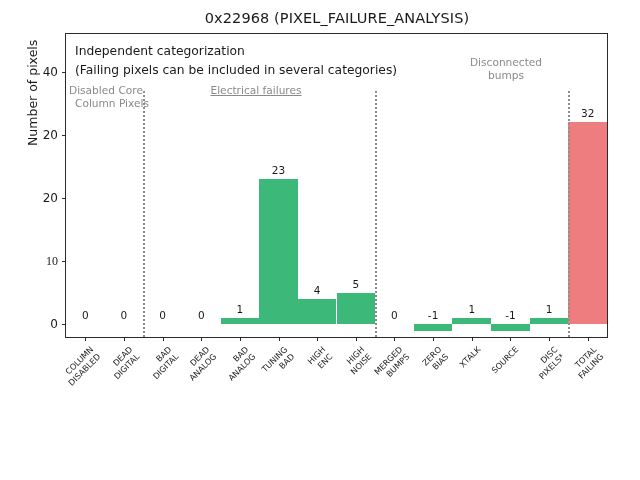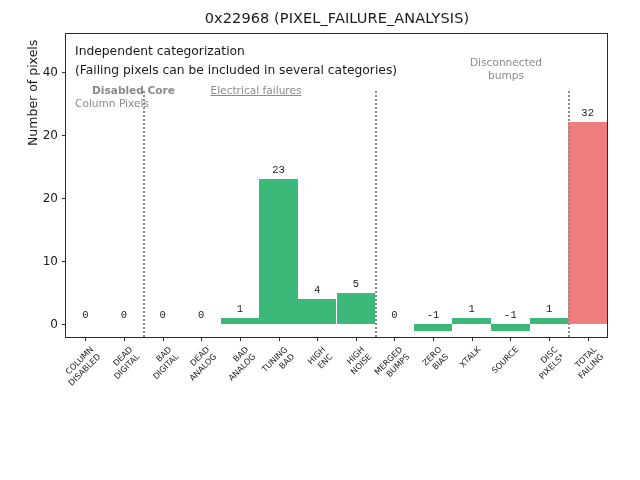--- a/index.html
+++ b/index.html
@@ -39,21 +39,21 @@
     font-size:8.2px;color:#1a1a1a;white-space:nowrap;
     transform-origin:right top;transform:rotate(-45deg);
     text-align:right;line-height:9.5px;
   }
   .xlab span{display:block;}
 
   
   .bar{position:absolute;bottom:0;}
   .barval{
     position:absolute;font-size:10.5px;color:#1a1a1a;
-    transform:translateX(-50%);white-space:nowrap;text-align:center;font-family:Liberation Mono, monospace;
+    transform:translateX(-50%);white-space:nowrap;text-align:center;
   }
 
   
   .divider{
     position:absolute;width:0;border-left:2px dotted #8c8c8c;
   }
 
   
   .ann{position:absolute;white-space:nowrap;}
   .ann-main{font-size:12.3px;color:#1a1a1a;line-height:17px;}
@@ -73,21 +73,21 @@
   <div class="title">0x22968 (PIXEL_FAILURE_ANALYSIS)</div>
 
   <div class="plot">
     <div class="plot-inner" id="plot-inner">
 
       <div class="ylabel">Number of pixels</div>
 
       <div id="yticks-layer">
           <div class="ytick" style="top: 290.375px;">0</div>
           <div class="ytickmark" style="top: 290.375px;"></div>
-          <div class="ytick" style="top: 227.25px;">10</div>
+          <div class="ytick" style="top: 227.25px; font-family: Liberation Serif, serif;">10</div>
           <div class="ytickmark" style="top: 227.25px;"></div>
           <div class="ytick" style="top: 164.125px;">20</div>
           <div class="ytickmark" style="top: 164.125px;"></div>
           <div class="ytick" style="top: 101px;">20</div>
           <div class="ytickmark" style="top: 101px;"></div>
           <div class="ytick" style="top: 37.875px;">40</div>
           <div class="ytickmark" style="top: 37.875px;"></div>
         </div>
       <div id="xticks-layer">
           <div class="xtickmark" style="left: 19.3214px;"></div>
@@ -186,21 +186,21 @@
         </div>
       <div id="dividers-layer">
           <div class="divider" style="left: 77.2857px; top: 57px; height: 246px;"></div>
           <div class="divider" style="left: 309.143px; top: 57px; height: 246px;"></div>
           <div class="divider" style="left: 502.357px; top: 57px; height: 246px;"></div>
         </div>
 
       <div class="ann ann-main" style="left:9px;top:28px;">(Failing pixels can be included in several categories)</div>
       <div class="ann ann-main" style="left:9px;top:9px;">Independent categorization</div>
 
-      <div class="ann ann-grey" style="left:26px;top:50px;font-weight:bold;">Disabled Core</div>
+      <div class="ann ann-grey" style="left:3px;top:50px;">Disabled Core</div>
       <div class="ann ann-grey" style="left:9px;top:63px;">Column Pixels</div>
 
       <div class="ann ann-grey ann-center" style="left:190px;top:50px;text-decoration:underline;">Electrical failures</div>
 
       <div class="ann ann-grey ann-center" style="left:440px;top:22px;">Disconnected</div>
       <div class="ann ann-grey ann-center" style="left:440px;top:35px;">bumps</div>
 
     </div>
   </div>
 

